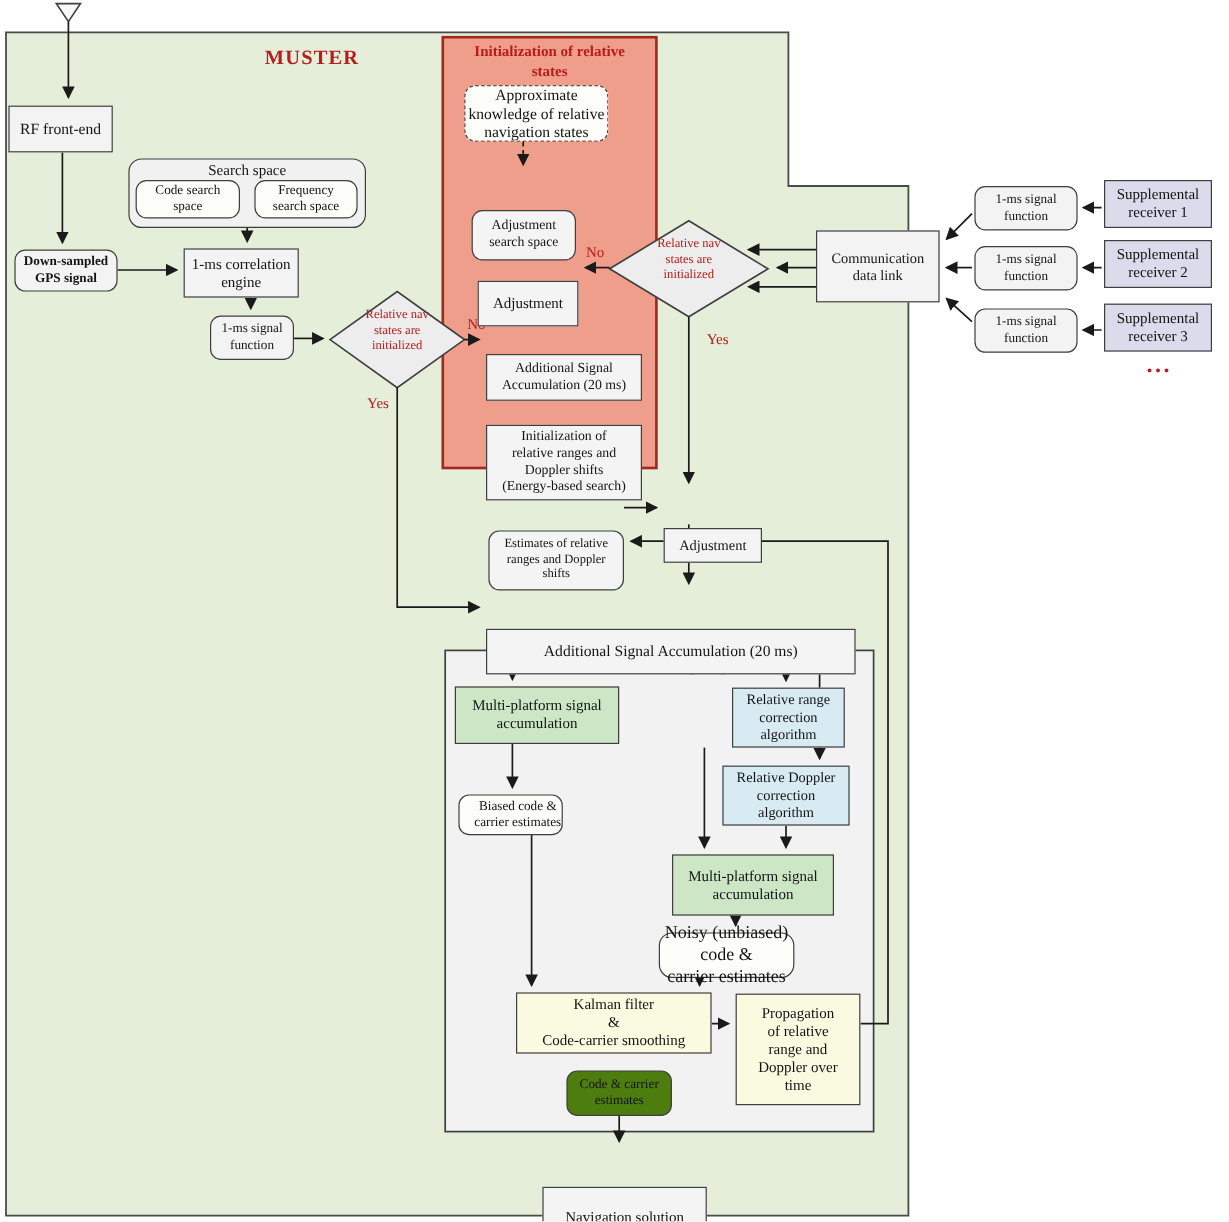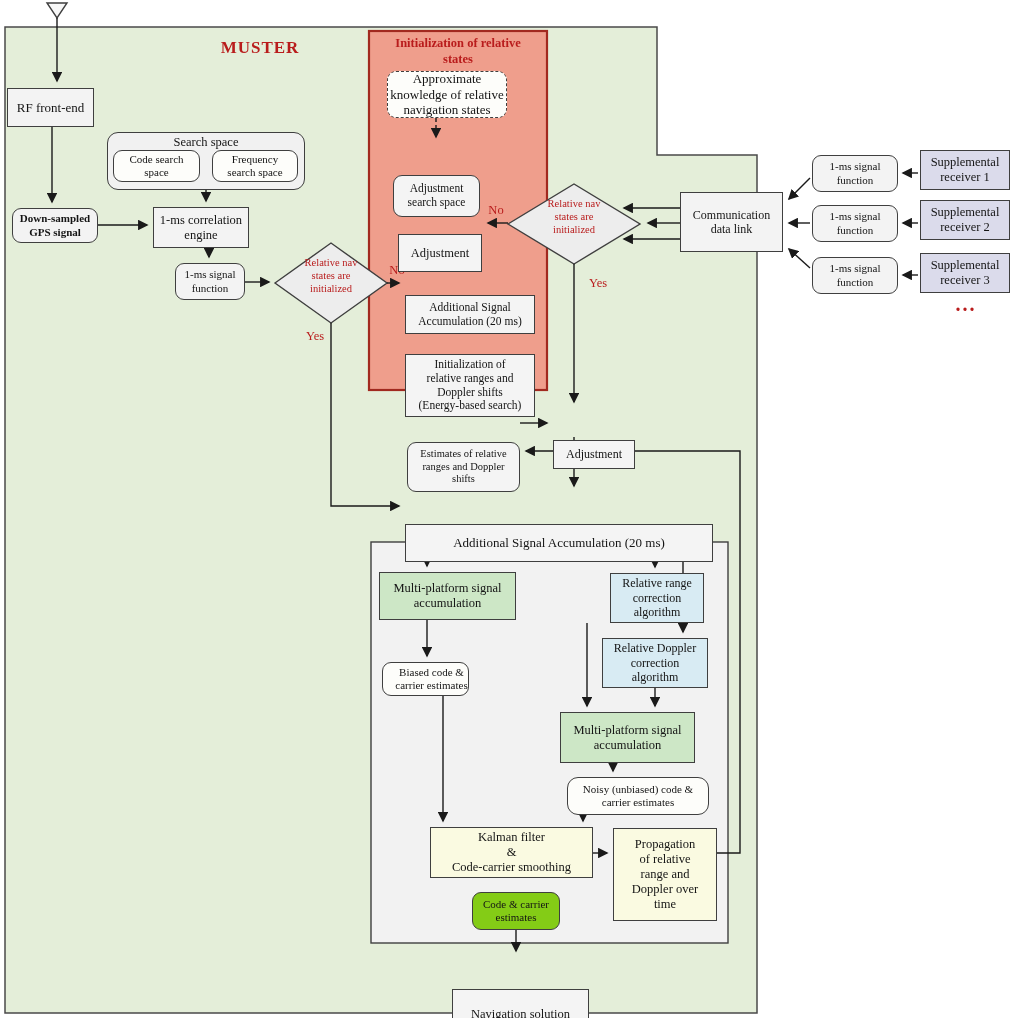--- a/index.html
+++ b/index.html
@@ -11,21 +11,21 @@
        white-space:pre-line;line-height:1.2;font-size:12px;color:#141414;}
   .rounded{border-radius:9px;}
   .rounded-lg{border-radius:11px;}
   .dashedb{border-style:dashed;border-width:1.6px;}
   .whitef{background:#fdfdfa;}
   .grayf{background:#f4f4f4;margin-top:32px;}
   .lavf{background:#dbdbeb;}
   .bluef{background:#d8ebf3;}
   .greenf{background:#cde7c6;}
   .creamf{background:#fafae1;}
-  .pinkf{background:#84cc16;}
+  .pinkf{background:#4d7c0f;}
   .panel-top{align-items:flex-start;padding-top:2px;background:#f1f1f1;}
   .floating{position:absolute;white-space:pre-line;text-align:center;line-height:1.25;color:#b91c1c;}
   .bold{font-weight:bold;}
   .notes{font-size:12.5px;}
 </style>
 </head>
 <body>
 
 <div id="stage">
 
@@ -148,21 +148,21 @@
   <div class="box bluef" style="left:578px;top:573px;width:94px;height:50px;font-size:12px;margin-left:32px;">Relative range
 correction
 algorithm</div>
   <div class="box bluef" style="left:602px;top:638px;width:106px;height:50px;font-size:12px;">Relative Doppler
 correction
 algorithm</div>
   <div class="box rounded whitef" style="left:382px;top:662px;width:87px;height:34px;font-size:11px;padding-left:12px;">Biased code &amp;
 carrier estimates</div>
   <div class="box greenf" style="left:560px;top:712px;width:135px;height:51px;font-size:12.5px;">Multi-platform signal
 accumulation</div>
-  <div class="box rounded-lg whitef" style="left:567px;top:777px;width:142px;height:38px;font-size:11px;">Noisy (unbiased) code &amp;
+  <div class="box rounded-lg whitef" style="left:549px;top:777px;width:113px;height:38px;font-size:15px;">Noisy (unbiased) code &amp;
 carrier estimates</div>
   <div class="box creamf" style="left:430px;top:827px;width:163px;height:51px;font-size:12.5px;">Kalman filter
 &amp;
 Code-carrier smoothing</div>
   <div class="box creamf" style="left:613px;top:828px;width:104px;height:93px;font-size:12.5px;">Propagation
 of relative
 range and
 Doppler over
 time</div>
   <div class="box rounded pinkf" style="left:472px;top:892px;width:88px;height:38px;font-size:11px;">Code &amp; carrier

